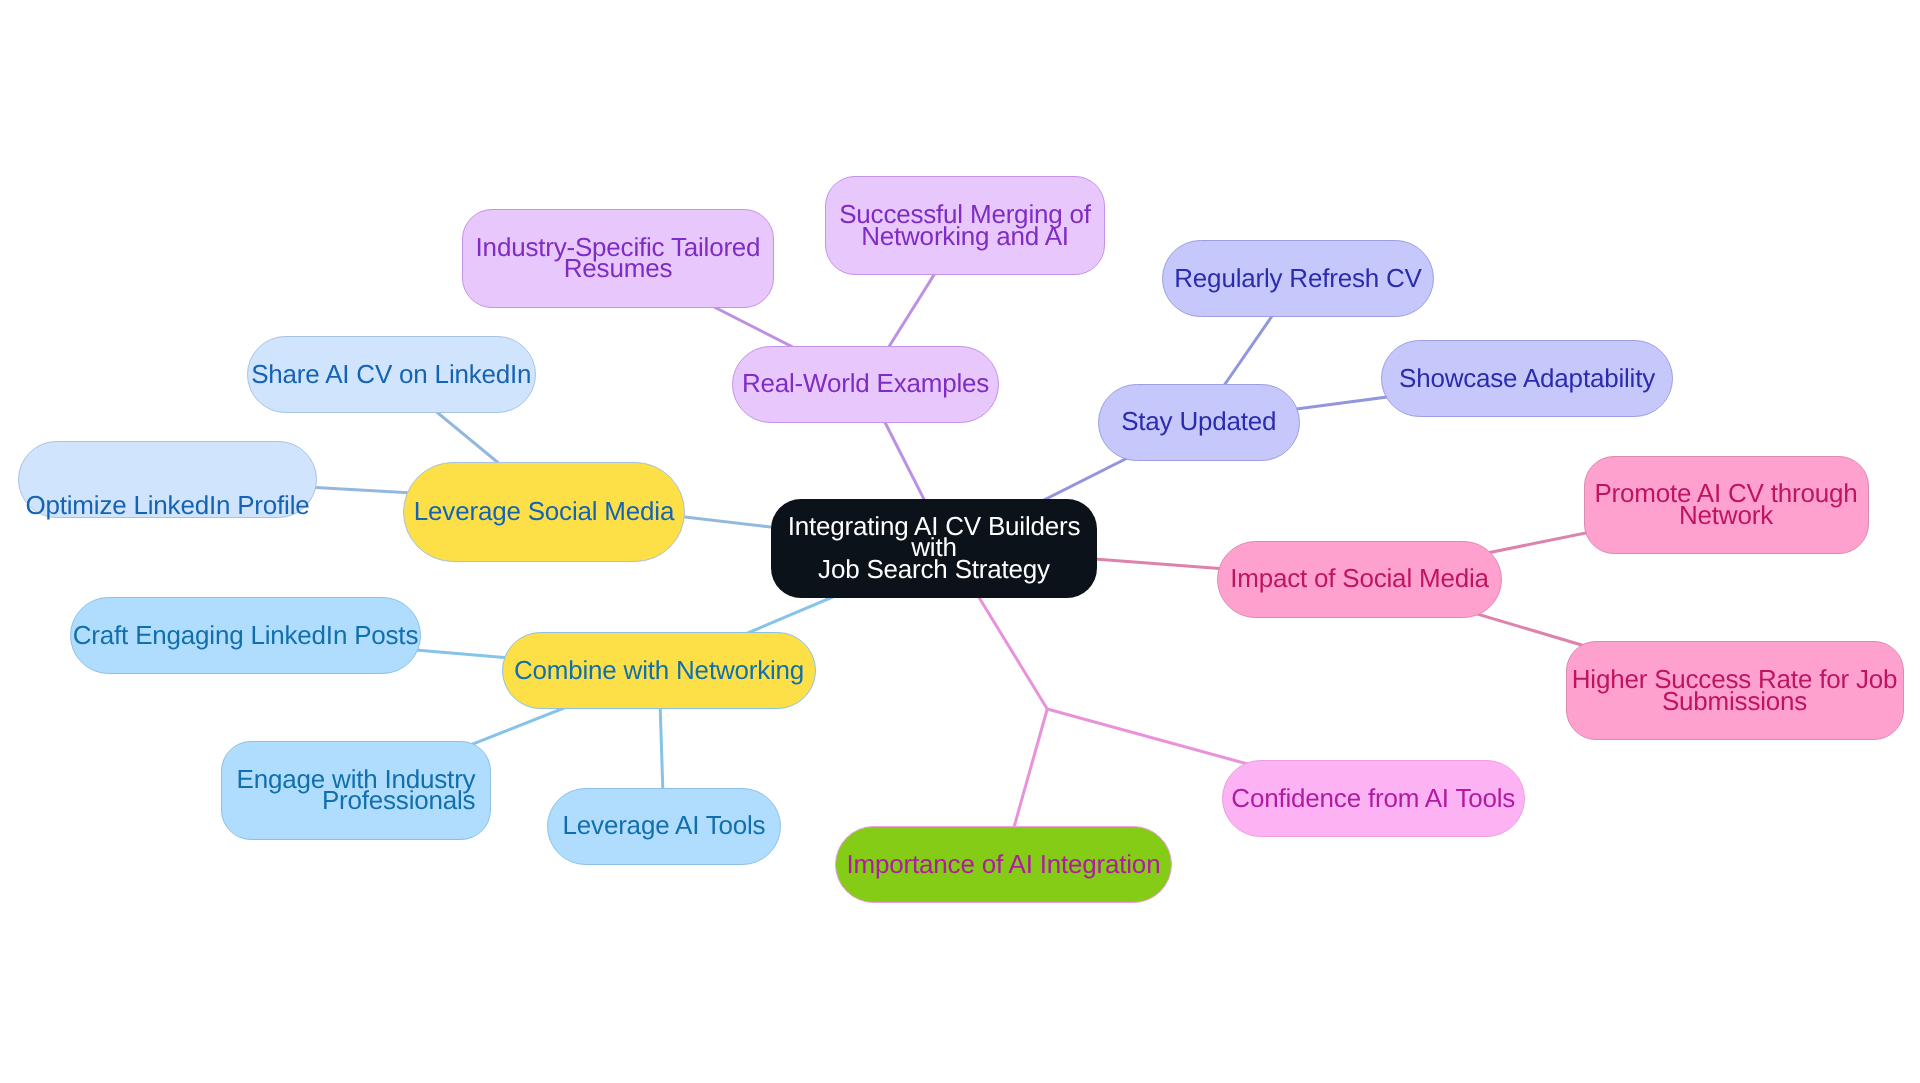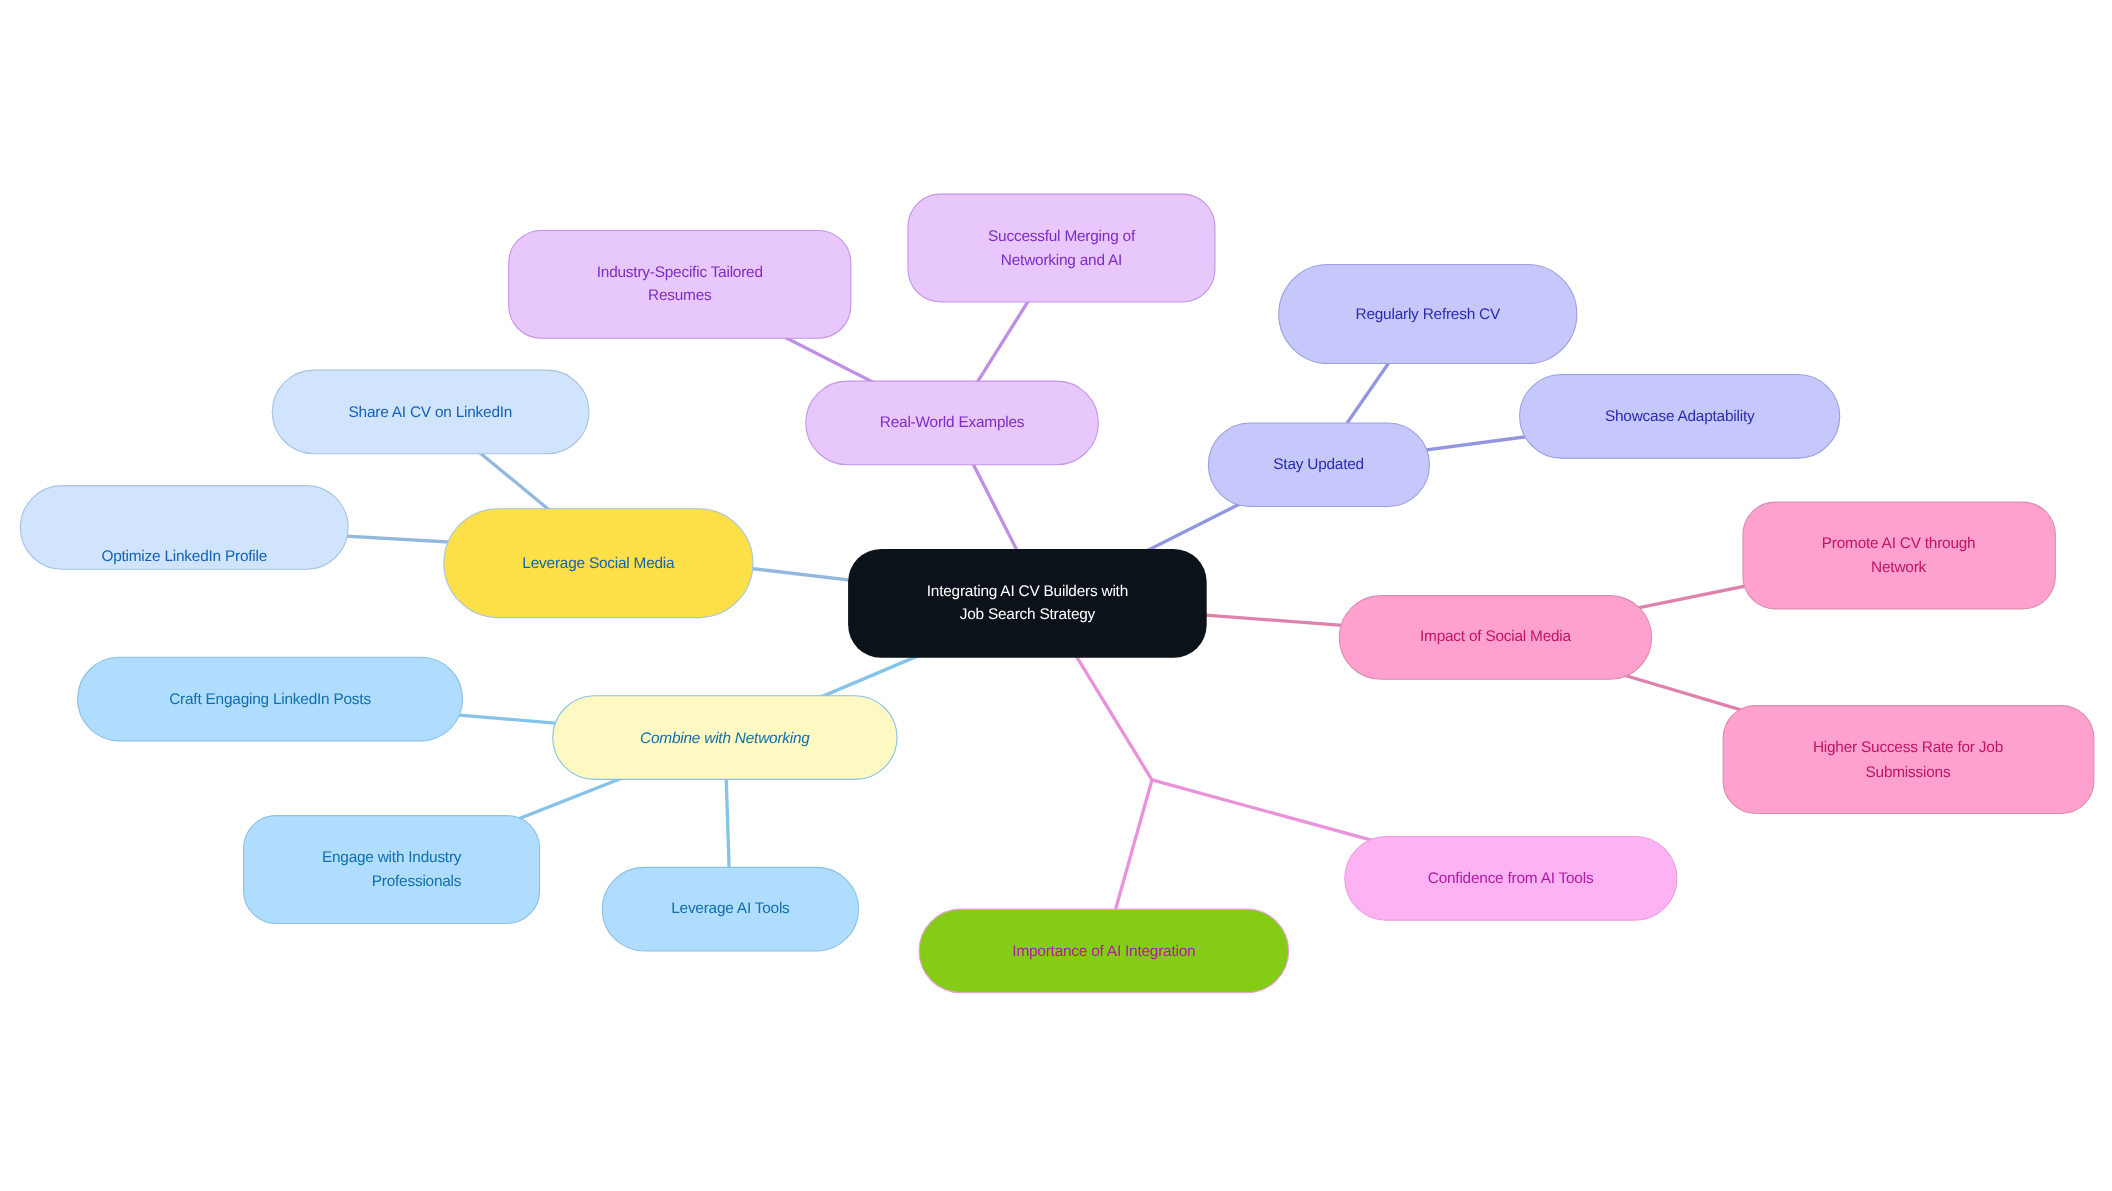--- a/index.html
+++ b/index.html
@@ -5,21 +5,21 @@
 <style>
   html,body{margin:0;padding:0;background:#ffffff;}
   body{width:1920px;height:1083px;overflow:hidden;
        font-family:"Liberation Sans",sans-serif;
        -webkit-font-smoothing:antialiased;text-rendering:geometricPrecision;}
   #canvas{position:relative;width:1920px;height:1083px;background:#ffffff;}
   #edges{position:absolute;left:0;top:0;width:1920px;height:1083px;pointer-events:none;}
   .node{position:absolute;box-sizing:border-box;display:flex;align-items:center;
         justify-content:center;text-align:center;border-style:solid;border-width:1.4px;
         border-radius:999px;}
-  .node .label{display:block;line-height:21.5px;font-size:14px;letter-spacing:-0.2px;white-space:pre-line;}
+  .node .label{display:block;line-height:21.5px;font-size:26px;letter-spacing:-0.2px;white-space:pre-line;}
   .node.root{border-width:0;}
 </style>
 </head>
 <body>
 
 <div id="canvas">
   <svg id="edges" viewBox="0 0 1920 1083">
       <line x1="948.75" y1="548" x2="544" y2="500.5" stroke="#93B8DE" stroke-width="3"></line>
       <line x1="544" y1="500.5" x2="167.5" y2="479" stroke="#93B8DE" stroke-width="3"></line>
       <line x1="544" y1="500.5" x2="391.25" y2="374.5" stroke="#93B8DE" stroke-width="3"></line>
@@ -60,21 +60,21 @@
       <span class="label">Industry-Specific Tailored
 Resumes</span>
     </div>
     <div class="node" style="left: 825px; top: 176px; width: 280px; height: 99px; border-radius: 30px; background: rgb(232, 199, 252); border-color: rgb(195, 147, 232); color: rgb(126, 44, 196);">
       <span class="label">Successful Merging of
 Networking and AI</span>
     </div>
     <div class="node" style="left: 1097.5px; top: 383.5px; width: 202.5px; height: 77px; background: rgb(198, 200, 252); border-color: rgb(155, 158, 225); color: rgb(43, 43, 174);">
       <span class="label">Stay Updated</span>
     </div>
-    <div class="node" style="left: 1162px; top: 240px; width: 272px; height: 91px; background: rgb(198, 200, 252); border-color: rgb(155, 158, 225); color: rgb(43, 43, 174);">
+    <div class="node" style="left: 1162px; top: 240px; width: 272px; height: 77px; background: rgb(198, 200, 252); border-color: rgb(155, 158, 225); color: rgb(43, 43, 174);">
       <span class="label">Regularly Refresh CV</span>
     </div>
     <div class="node" style="left: 1381px; top: 340px; width: 292px; height: 77px; background: rgb(198, 200, 252); border-color: rgb(155, 158, 225); color: rgb(43, 43, 174);">
       <span class="label">Showcase Adaptability</span>
     </div>
     <div class="node" style="left: 1217px; top: 540.5px; width: 285px; height: 77px; background: rgb(255, 161, 206); border-color: rgb(220, 139, 176); color: rgb(189, 21, 98);">
       <span class="label">Impact of Social Media</span>
     </div>
     <div class="node" style="left: 1583.5px; top: 455.5px; width: 285px; height: 98px; border-radius: 30px; background: rgb(255, 161, 206); border-color: rgb(220, 139, 176); color: rgb(189, 21, 98);">
       <span class="label">Promote AI CV through
@@ -83,21 +83,21 @@
     <div class="node" style="left: 1565.5px; top: 641px; width: 338px; height: 99px; border-radius: 30px; background: rgb(255, 161, 206); border-color: rgb(220, 139, 176); color: rgb(189, 21, 98);">
       <span class="label">Higher Success Rate for Job
 Submissions</span>
     </div>
     <div class="node" style="left: 835px; top: 826px; width: 337px; height: 77px; background: #84cc16; border-color: rgb(236, 158, 224); color: rgb(175, 27, 162);">
       <span class="label">Importance of AI Integration</span>
     </div>
     <div class="node" style="left: 1221.5px; top: 760px; width: 303.5px; height: 77px; background: rgb(253, 179, 243); border-color: rgb(236, 158, 224); color: rgb(175, 27, 162);">
       <span class="label">Confidence from AI Tools</span>
     </div>
-    <div class="node" style="left: 502px; top: 632px; width: 314px; height: 77px; background: #fef9c3; border-color: rgb(139, 193, 231); color: rgb(17, 111, 172); font-style: italic;">
+    <div class="node" style="left: 502px; top: 632px; width: 314px; height: 77px; background: #fde047; border-color: rgb(139, 193, 231); color: rgb(17, 111, 172);">
       <span class="label">Combine with Networking</span>
     </div>
     <div class="node" style="left: 70px; top: 597px; width: 351px; height: 77px; background: rgb(176, 221, 254); border-color: rgb(139, 193, 231); color: rgb(17, 111, 172);">
       <span class="label">Craft Engaging LinkedIn Posts</span>
     </div>
     <div class="node" style="left: 221px; top: 740.5px; width: 270px; height: 99px; border-radius: 30px; background: rgb(176, 221, 254); border-color: rgb(139, 193, 231); color: rgb(17, 111, 172); text-align: right;">
       <span class="label">Engage with Industry
 Professionals</span>
     </div>
     <div class="node" style="left: 547px; top: 787.5px; width: 234px; height: 77px; background: rgb(176, 221, 254); border-color: rgb(139, 193, 231); color: rgb(17, 111, 172);">

